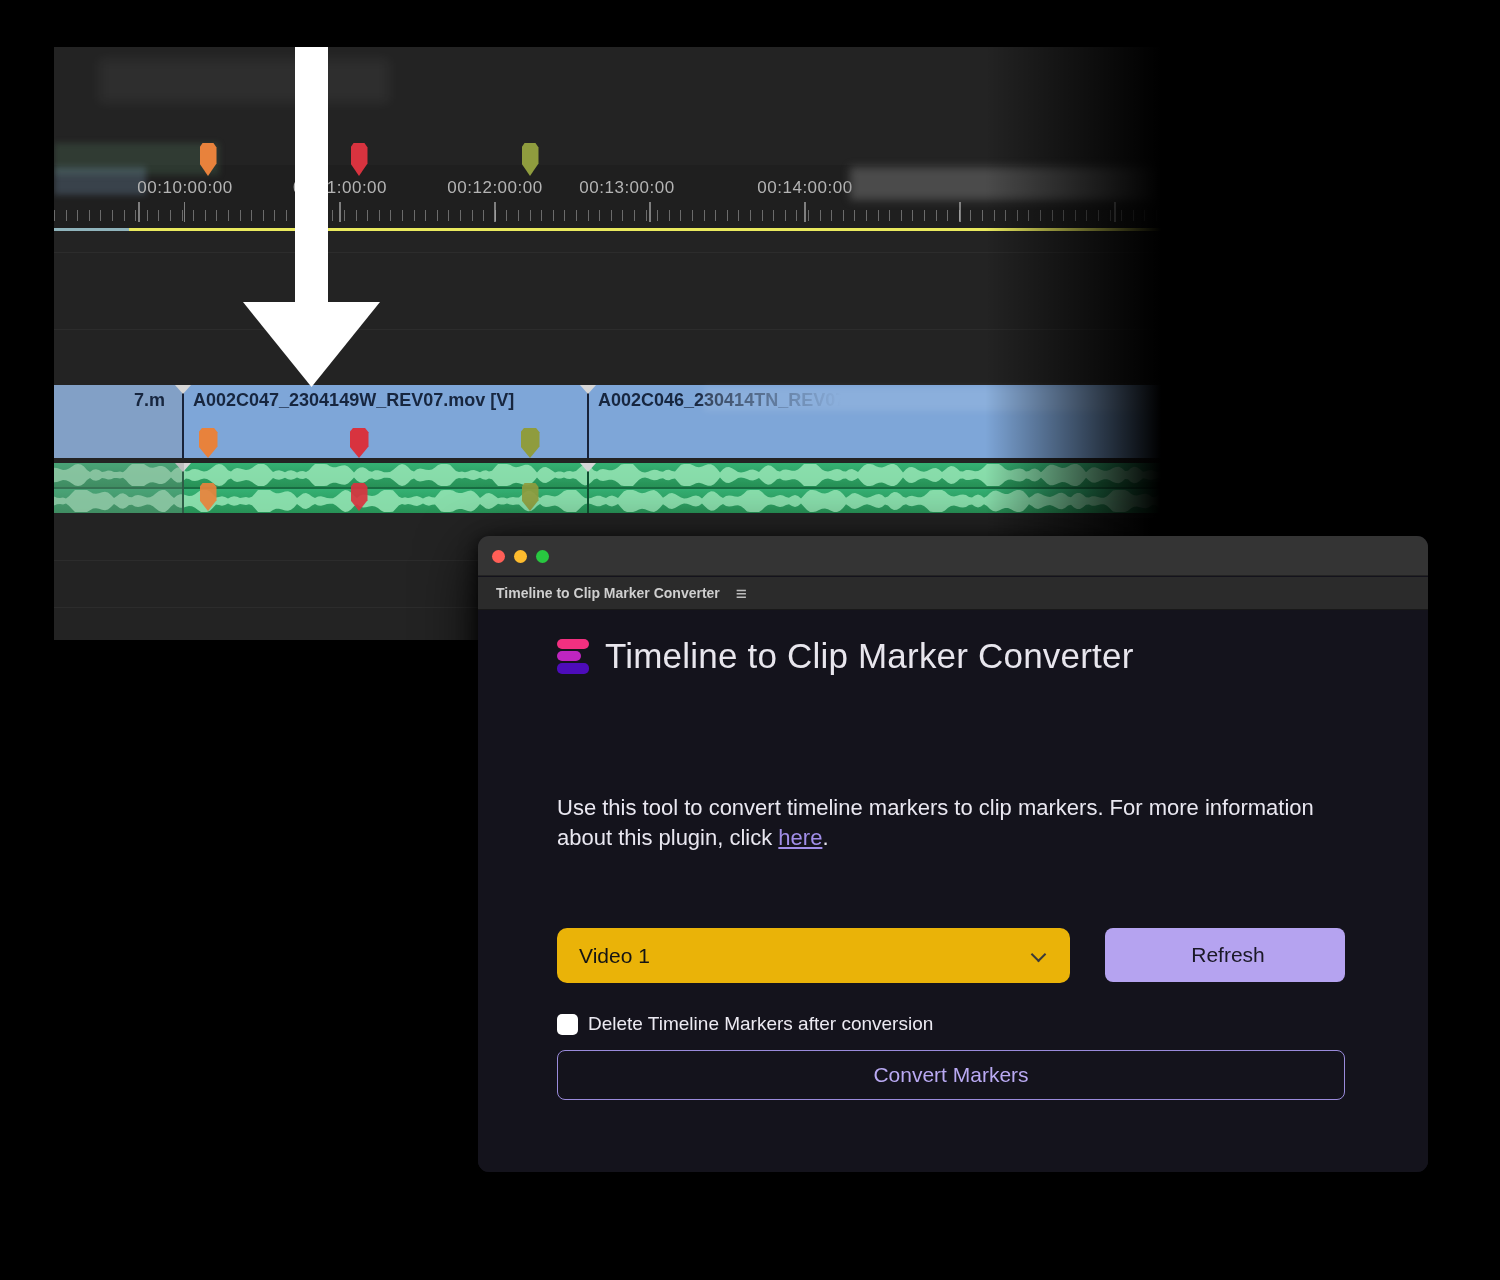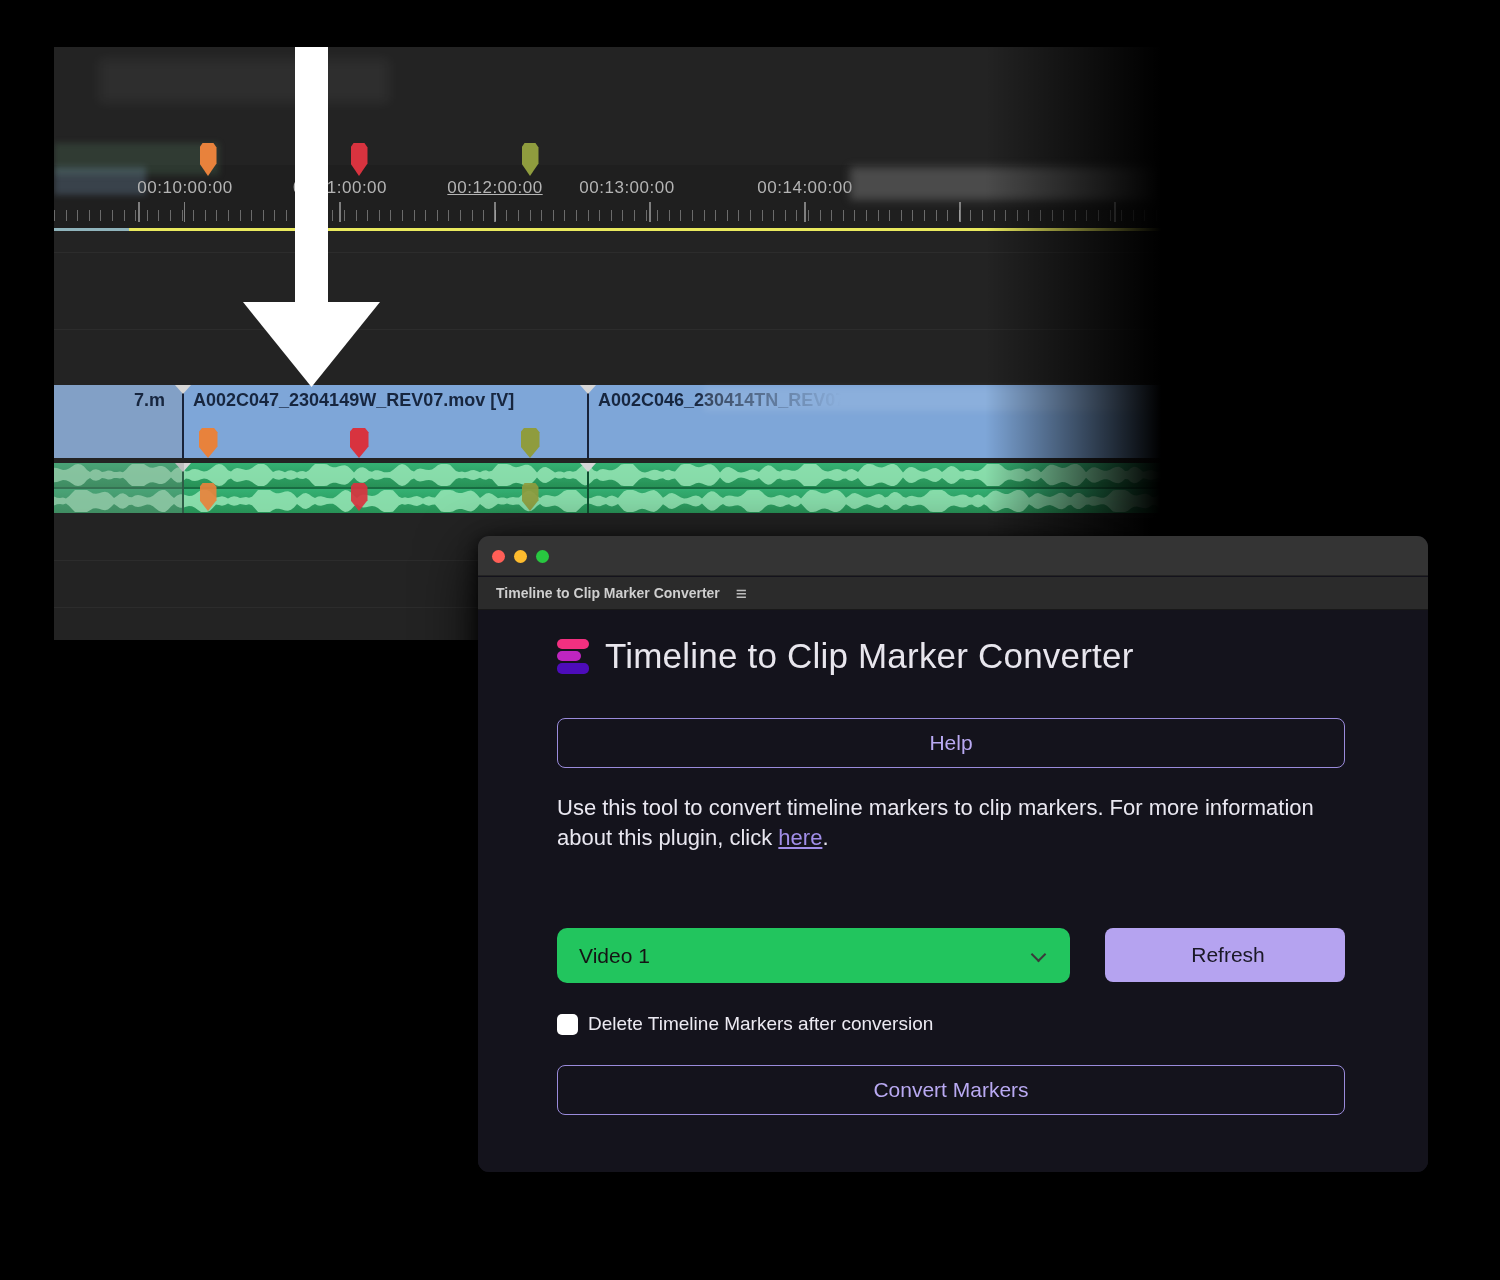--- a/index.html
+++ b/index.html
@@ -87,31 +87,31 @@
   #logo .b1 { left:0; top:0;    width:32px; height:10px; background:#f23080; }
   #logo .b2 { left:0; top:12px; width:24px; height:10px; background:#bf25c0; }
   #logo .b3 { left:0; top:24px; width:32px; height:11px; background:#4d0cba; }
   #heading { font-size:35px; font-weight:400; color:#e8e6ed; letter-spacing:.2px; white-space:nowrap; }
 
   .outline-btn { position:absolute; left:79px; width:788px; height:50px;
         border:1.5px solid #9a8bdb; border-radius:8px; background:transparent;
         color:#b9a9f2; font-size:21px; font-family:inherit; cursor:pointer;
         display:flex; align-items:center; justify-content:center; }
   #help-btn    { top:108px; }
-  #convert-btn { top:455px; }
+  #convert-btn { top:440px; }
 
   #desc { position:absolute; left:79px; top:183px; width:800px; font-size:22px;
         line-height:30px; color:#e9e7f0; }
   #desc a { color:#a18ee8; text-decoration:underline; cursor:pointer; }
 
   #track-label { position:absolute; left:79px; top:268px; width:820px;
         font-size:19px; font-weight:700; color:#eceaf2; }
 
   #select { position:absolute; left:79px; top:318px; width:513px; height:55px;
-        background:#22c55e; border-radius:10px; cursor:pointer; }
+        background:#eab308; border-radius:10px; cursor:pointer; }
   #select .val { position:absolute; left:22px; top:0; height:100%; display:flex;
         align-items:center; font-size:21px; color:#141414; }
   #select .chev { position:absolute; right:26px; top:21px; width:11px; height:11px;
         border-left:2px solid #3a3a3a; border-bottom:2px solid #3a3a3a; transform:rotate(-45deg); }
 
   #refresh-btn { position:absolute; left:627px; top:318px; width:240px; height:54px;
         background:#b5a3f0; border:none; border-radius:8px; font-family:inherit;
         font-size:21px; color:#1a1826; cursor:pointer;padding-left:6px; }
 
   #check-row { position:absolute; left:79px; top:403px; display:flex; align-items:center; gap:10px; }
@@ -123,21 +123,21 @@
 
 <div id="timeline">
   <div class="smudge sm-top"></div>
   <div class="tl-band ruler-strip"></div>
   <div class="smudge sm-green"></div>
   <div class="smudge sm-blue"></div>
 
   <div id="ruler-labels">
       <span class="tc" style="left: 131px;">00:10:00:00</span>
       <span class="tc" style="left: 286px;">00:11:00:00</span>
-      <span class="tc" style="left: 441px; text-decoration: underline;">00:12:00:00</span>
+      <span class="tc" style="left: 441px;">00:12:00:00</span>
       <span class="tc" style="left: 573px;">00:13:00:00</span>
       <span class="tc" style="left: 751px;">00:14:00:00</span>
     </div>
   <div class="smudge sm-ruler"></div>
 
   <div class="ticks-minor"></div>
   <div class="ticks-major"></div>
   <div class="playline"></div>
   <div class="playline-left"></div>
 
@@ -213,21 +213,20 @@
   <div id="panel">
     <div id="brand-row">
       <span id="logo">
         <i class="b1"></i>
           <i class="b2"></i>
           <i class="b3"></i>
       </span>
       <span id="heading">Timeline to Clip Marker Converter</span>
     </div>
 
-    <button class="outline-btn" id="help-btn">Help</button>
 
     <p id="desc"><span>Use this tool to convert timeline markers to clip markers. For more information about this plugin, click </span><a>here</a><span>.</span></p>
 
 
     <div id="select">
       <span class="val">Video 1</span>
       <span class="chev"></span>
     </div>
 
     <button id="refresh-btn">Refresh</button>

